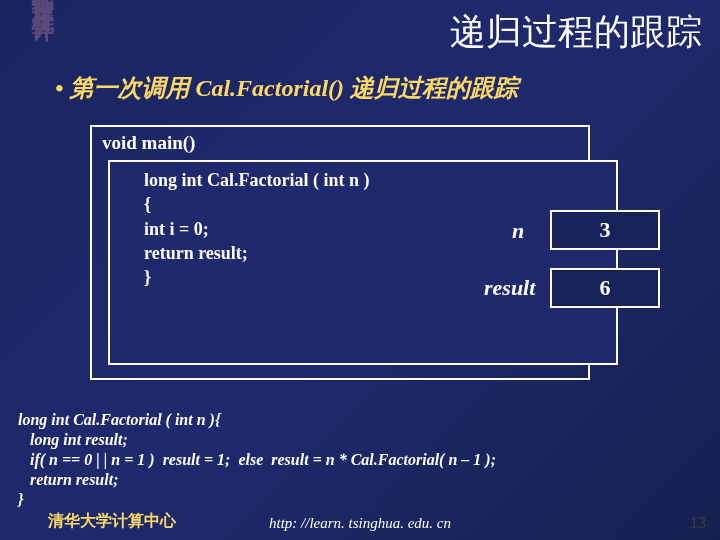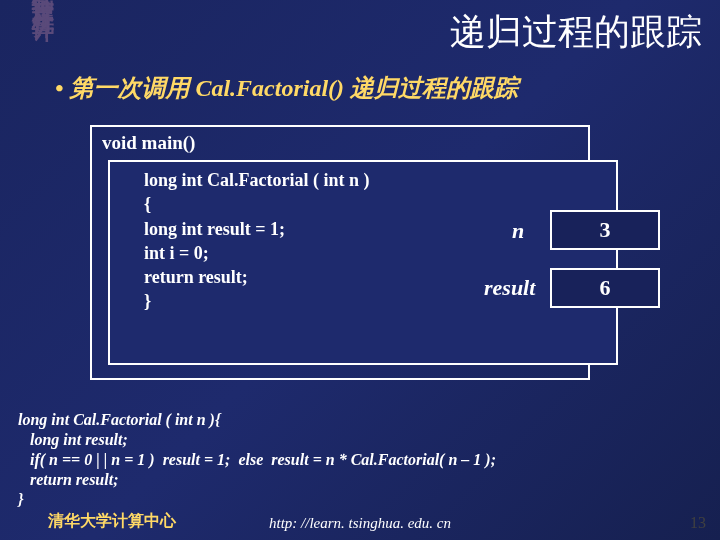--- a/index.html
+++ b/index.html
@@ -156,21 +156,20 @@
 
 <div class="outer-box"></div>
 <div class="main-label">
   <span class="kw">void  main()</span>
 </div>
 
 <div class="inner-box"></div>
 <div class="code-inner">
   <div>long int Cal.Factorial ( int n )</div>
   <div>{</div>
-  <div>  long int result = 1;</div>
   <div>  int i = 0;</div>
   <div>  return result;</div>
   <div>}</div>
 </div>
 
 <div class="var-label" style="top:218px; left:512px;">n</div>
 <div class="var-cell" style="top:210px; left:550px; width:110px; height:40px;">3</div>
 
 <div class="var-label" style="top:275px; left:484px;">result</div>
 <div class="var-cell" style="top:268px; left:550px; width:110px; height:40px;">6</div>

